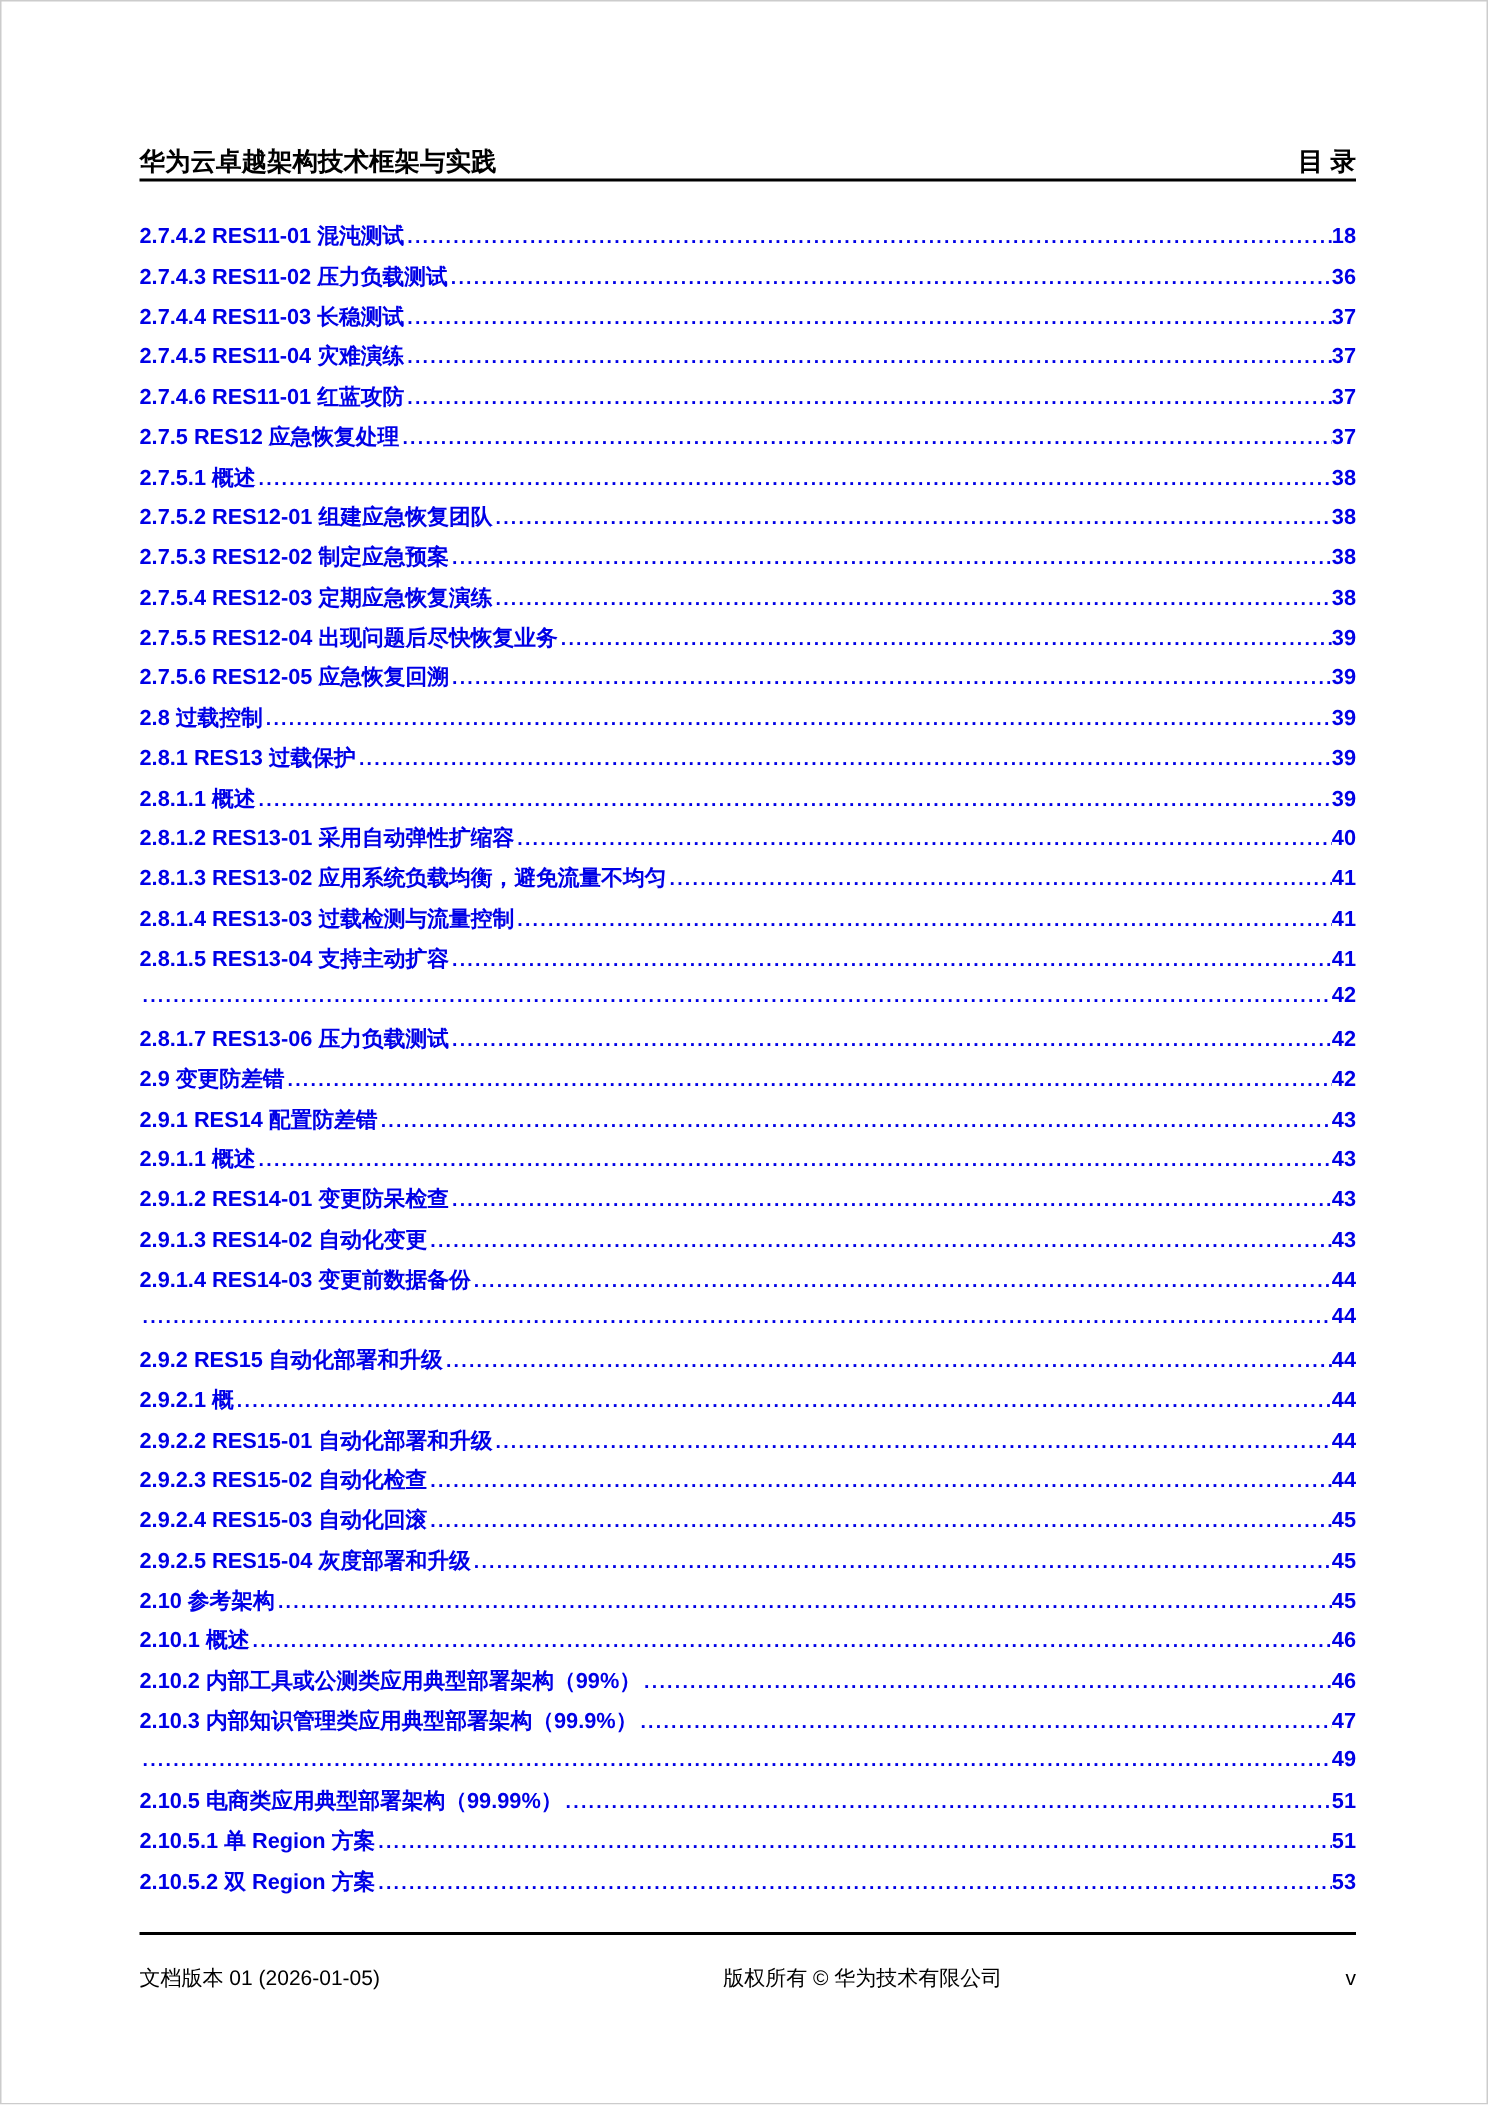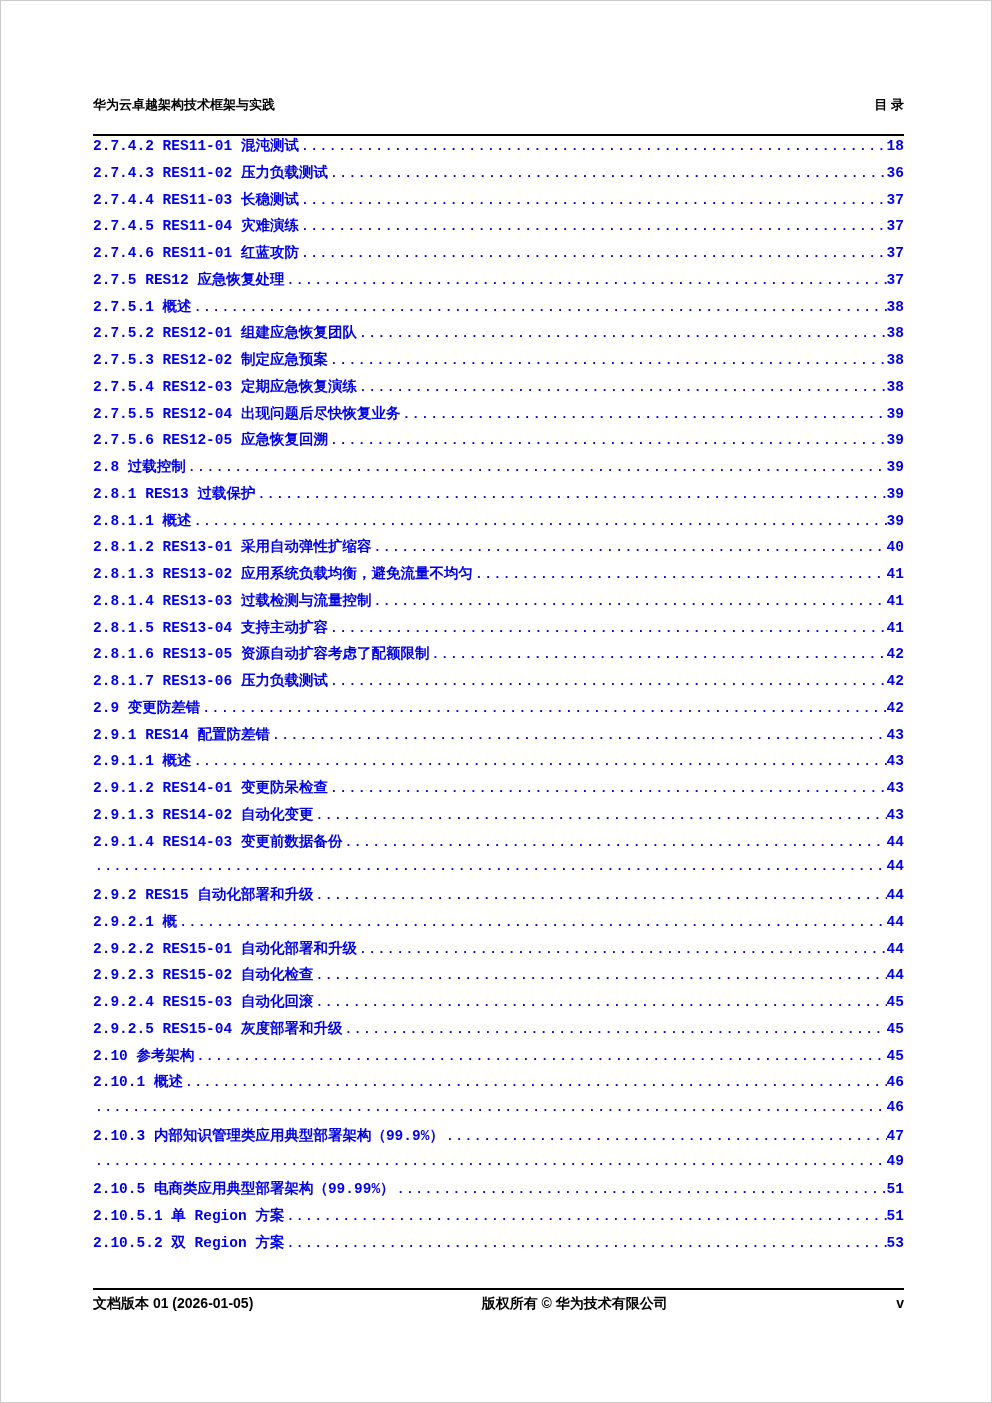--- a/index.html
+++ b/index.html
@@ -16,28 +16,28 @@
     border: 1px solid #cccccc;
   }
   .content {
     position: absolute;
     left: 92px; right: 87px; top: 95px;
   }
   .hdr {
     display: flex;
     justify-content: space-between;
     align-items: flex-end;
-    font-size: 13px;
+    font-size: 17px;
     font-weight: bold;
     color: #000000;
     border-bottom: 2px solid #000000;
-    padding-bottom: 20px;
+    padding-bottom: 0;
   }
   .toc {
-    font-family: Liberation Mono, monospace;
+    margin-top: 27px;
   }
   .toc-row {
     display: flex;
     align-items: baseline;
     height: 26.76px;
     color: #0000e6;
     font-weight: bold;
     font-size: 14.5px;
     white-space: nowrap;
     cursor: pointer;
@@ -51,26 +51,26 @@
     letter-spacing: 1.5px;
     padding: 0 3px 0 2px;
     min-width: 20px;
   }
   .toc-pagenum { flex: 0 0 auto; }
   .ftr {
     position: absolute;
     left: 92px; right: 87px;
     top: 1287px;
     border-top: 2px solid #000000;
-    padding-top: 5px;
+    padding-top: 20px;
     display: flex;
     justify-content: space-between;
     align-items: baseline;
     font-size: 14px;
-    font-weight: bold;
+    font-weight: normal;
     color: #000000;
   }
 </style>
 </head>
 <body>
 
 <div class="page">
   <div class="content">
     <div class="hdr">
       <span>华为云卓越架构技术框架与实践</span>
@@ -166,21 +166,20 @@
           <span class="toc-label">2.8.1.4 RES13-03 过载检测与流量控制</span>
           <span class="toc-leader">............................................................................................................................................................................................................................................................................................................</span>
           <span class="toc-pagenum">41</span>
         </div>
         <div class="toc-row">
           <span class="toc-label">2.8.1.5 RES13-04 支持主动扩容</span>
           <span class="toc-leader">............................................................................................................................................................................................................................................................................................................</span>
           <span class="toc-pagenum">41</span>
         </div>
         <div class="toc-row">
-          <span class="toc-label">2.8.1.6 RES13-05 资源自动扩容考虑了配额限制</span>
           <span class="toc-leader">............................................................................................................................................................................................................................................................................................................</span>
           <span class="toc-pagenum">42</span>
         </div>
         <div class="toc-row">
           <span class="toc-label">2.8.1.7 RES13-06 压力负载测试</span>
           <span class="toc-leader">............................................................................................................................................................................................................................................................................................................</span>
           <span class="toc-pagenum">42</span>
         </div>
         <div class="toc-row">
           <span class="toc-label">2.9 变更防差错</span>
@@ -250,20 +249,21 @@
           <span class="toc-label">2.10 参考架构</span>
           <span class="toc-leader">............................................................................................................................................................................................................................................................................................................</span>
           <span class="toc-pagenum">45</span>
         </div>
         <div class="toc-row">
           <span class="toc-label">2.10.1 概述</span>
           <span class="toc-leader">............................................................................................................................................................................................................................................................................................................</span>
           <span class="toc-pagenum">46</span>
         </div>
         <div class="toc-row">
+          <span class="toc-label">2.10.2 内部工具或公测类应用典型部署架构（99%）</span>
           <span class="toc-leader">............................................................................................................................................................................................................................................................................................................</span>
           <span class="toc-pagenum">46</span>
         </div>
         <div class="toc-row">
           <span class="toc-label">2.10.3 内部知识管理类应用典型部署架构（99.9%）</span>
           <span class="toc-leader">............................................................................................................................................................................................................................................................................................................</span>
           <span class="toc-pagenum">47</span>
         </div>
         <div class="toc-row">
           <span class="toc-leader">............................................................................................................................................................................................................................................................................................................</span>

